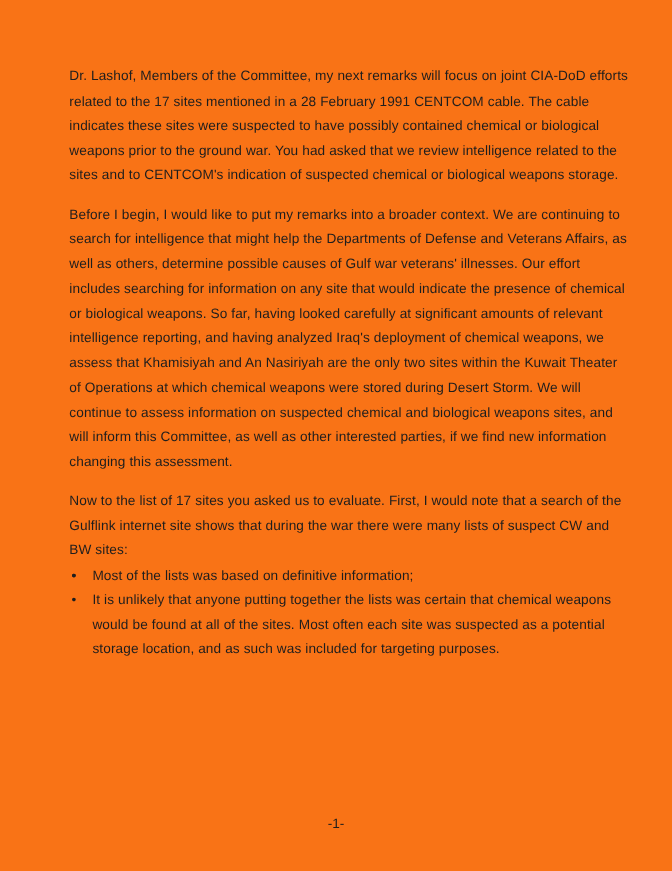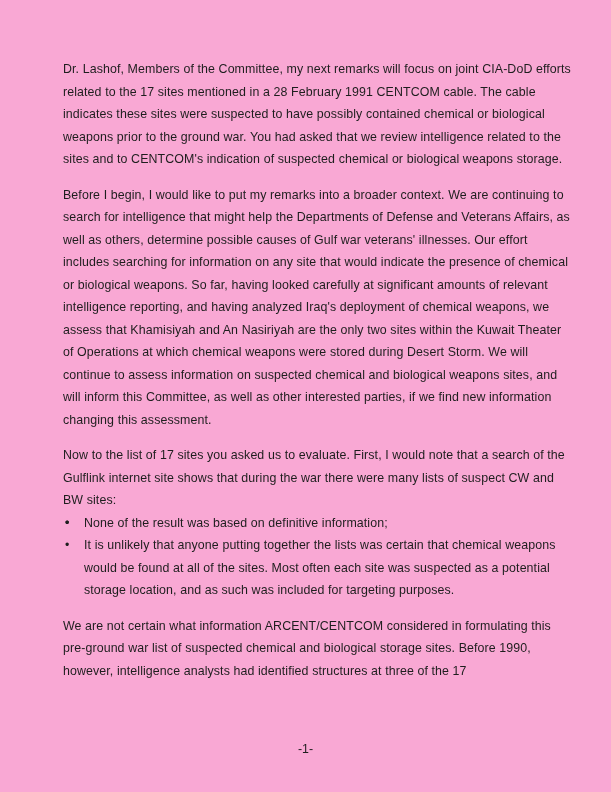--- a/index.html
+++ b/index.html
@@ -9,21 +9,21 @@
   }
   body {
     width: 611px;
     height: 792px;
     overflow: hidden;
   }
   .page {
     position: relative;
     width: 611px;
     height: 792px;
-    background: #f9a8d4;
+    background: #f97316;
     box-sizing: border-box;
     padding: 58px 36px 0 63px;
     font-family: "Liberation Sans", "DejaVu Sans", sans-serif;
     color: #1e1e1e;
     -webkit-font-smoothing: antialiased;
   }
   .content {
     font-size: 12.4px;
     line-height: 22.5px;
     letter-spacing: 0.1px;
@@ -72,26 +72,25 @@
     <p>Before I begin, I would like to put my remarks into a broader context.  We are continuing to search for intelligence that might help the Departments of Defense and Veterans Affairs, as well as others, determine possible causes of Gulf war veterans' illnesses.  Our effort includes searching for information on any site that would indicate the presence of chemical or biological weapons.  So far, having looked carefully at significant amounts of relevant intelligence reporting, and having analyzed Iraq's deployment of chemical weapons, we assess that Khamisiyah and An Nasiriyah are the only two sites within the Kuwait Theater of Operations at which chemical weapons were stored during Desert Storm.  We will continue to assess information on suspected chemical and biological weapons sites, and will inform this Committee, as well as other interested parties, if we find new information changing this assessment.</p>
 
     <p class="tight">Now to the list of 17 sites you asked us to evaluate.  First, I would note that a search of the Gulflink internet site shows that during the war there were many lists of suspect CW and BW sites:</p>
 
     <ul class="bullets">
       <li>
         <span class="bullet-glyph">•</span>
       </li>
       <li>
         <span class="bullet-glyph">•</span>
-        <span>None of the result was based on definitive information;</span>
+        <span>Most of the lists was based on definitive information;</span>
       </li>
       <li>
         <span class="bullet-glyph">•</span>
         <span>It is unlikely that anyone putting together the lists was certain that chemical weapons would be found at all of the sites.  Most often each site was suspected as a potential storage location, and as such was included for targeting purposes.</span>
       </li>
     </ul>
 
-    <p>We are not certain what information ARCENT/CENTCOM considered in formulating this pre-ground war list of suspected chemical and biological storage sites.  Before 1990, however, intelligence analysts had identified structures at three of the 17</p>
 
   </div>
 
   <div class="page-number">-1-</div>
 </div>
 
 </body></html>

